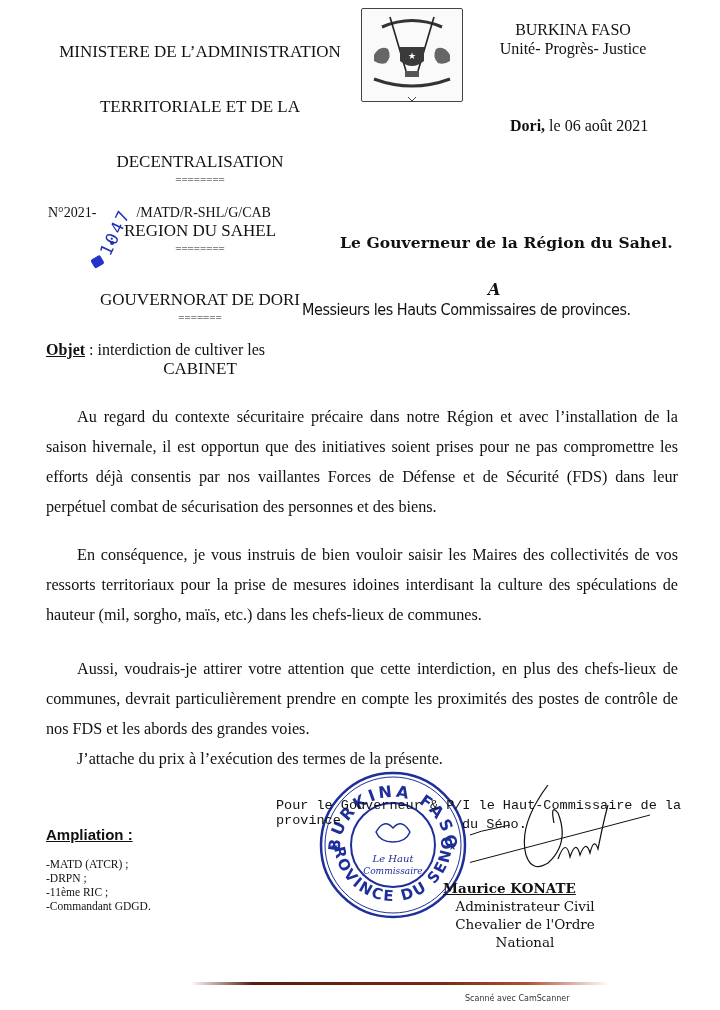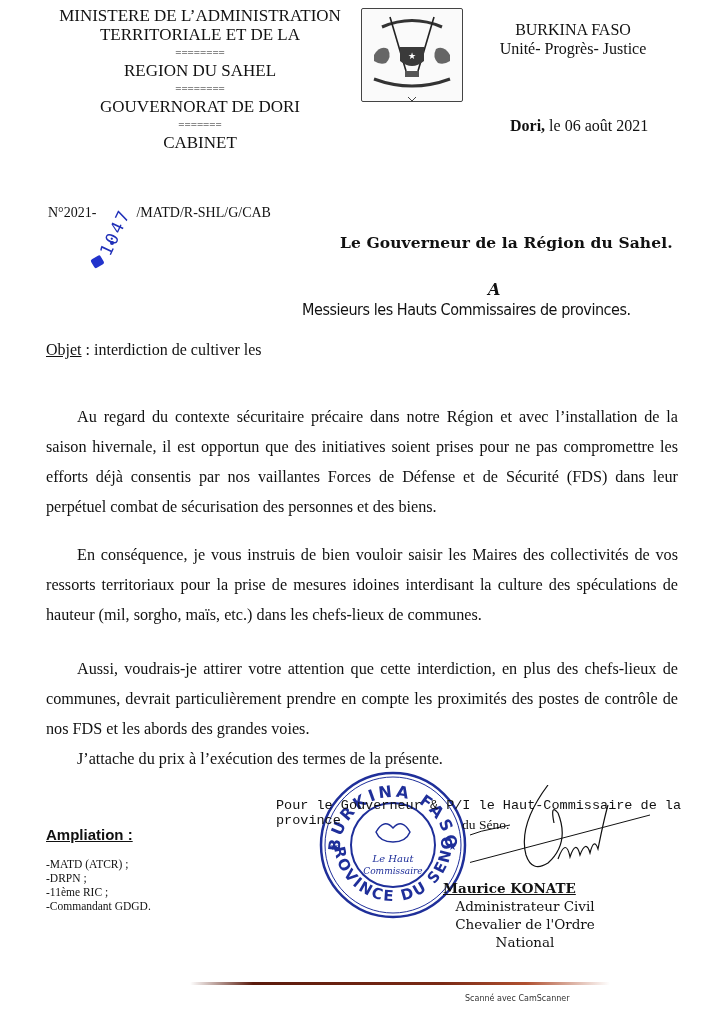--- a/index.html
+++ b/index.html
@@ -2,53 +2,53 @@
 <html><head>
 <meta charset="utf-8">
 <style>
   html, body { margin: 0; padding: 0; background: #ffffff; }
   body { width: 720px; height: 1010px; position: relative; overflow: hidden;
          font-family: "Liberation Serif", serif; color: #111; }
   .abs { position: absolute; }
 
   
   .hdr-left { left: 40px; top: 6px; width: 320px; text-align: center; font-size: 17px; line-height: 19px; }
-  .hdr-left .line { display: block; }
+  .hdr-left .line { display: block; margin-top: 36px; }
   .hdr-left .sep { display: block; font-size: 11px; line-height: 12px; letter-spacing: 0; margin: 2px 0 3px; }
 
   
   .emblem { left: 361px; top: 8px; width: 100px; height: 92px; border: 1.5px solid #444; border-radius: 2px; background: #fafafa; }
 
   .hdr-right { left: 488px; top: 20px; width: 170px; text-align: center; font-size: 16px; line-height: 19px; }
 
   .date { left: 510px; top: 117px; font-size: 16px; }
   .date b { font-weight: bold; }
 
   .ref { left: 48px; top: 205px; font-size: 14px; }
   .ref .num-gap { display: inline-block; width: 40px; }
 
   .stamp-num { left: 88px; top: 175px; width: 60px; height: 100px; }
 
   .gouv { left: 340px; top: 233px; font-size: 15.5px; font-weight: bold; font-family: "DejaVu Serif", serif; letter-spacing: 0.1px; }
   .a-sign { left: 488px; top: 280px; font-size: 16px; font-style: italic; font-weight: bold; font-family: "DejaVu Serif", serif; }
   .dest { left: 302px; top: 301px; font-size: 15.5px; font-family: "DejaVu Sans", sans-serif; letter-spacing: -0.5px; transform: scaleX(0.93); transform-origin: left; }
 
   .objet { left: 46px; top: 340px; font-size: 16px; line-height: 19px; }
-  .objet .lbl { font-weight: normal; text-decoration: underline; }
+  .objet .lbl { font-weight: bold; text-decoration: underline; }
   .objet .cont { display: block; padding-left: 56px; }
 
   .para { left: 46px; width: 632px; font-size: 16.2px; line-height: 30px; text-align: justify; }
   .para .ind { display: inline-block; width: 31px; }
   .p1 { top: 402px; }
   .p2 { top: 540px; }
   .p3 { top: 654px; }
   .p4 { top: 744px; }
 
   .pour { left: 276px; top: 798px; font-family: Liberation Mono, monospace; font-size: 13.5px; }
-  .pour2 { left: 462px; top: 817px; font-family: Liberation Serif, serif; font-size: 13.5px; }
+  .pour2 { left: 462px; top: 817px; font-family: Liberation Mono, monospace; font-size: 13.5px; }
 
   .sig-name { left: 443px; top: 880px; font-family: "DejaVu Serif", serif; font-size: 13.5px; font-weight: bold; text-decoration: underline; }
   .sig-title { left: 443px; top: 897px; width: 164px; text-align: center; font-family: "DejaVu Serif", serif; font-size: 13.5px; line-height: 18px; }
 
   .stamp-round { left: 318px; top: 770px; width: 150px; height: 150px; }
   .signature { left: 470px; top: 785px; width: 180px; height: 110px; }
 
   .ampl { left: 46px; top: 826px; font-family: "Liberation Sans", sans-serif; }
   .ampl .t { font-size: 15px; font-weight: bold; text-decoration: underline; display: block; margin-bottom: 14px; }
   .ampl .i { font-size: 11.5px; line-height: 14px; display: block; font-family: "Liberation Serif", serif; }
@@ -56,20 +56,21 @@
   .scanline { left: 190px; top: 982px; width: 420px; height: 3px;
     background: linear-gradient(90deg, rgba(120,30,10,0) 0%, #5a1a0c 15%, #7a2a15 60%, #b05030 80%, rgba(180,80,50,0) 100%); border-radius: 2px; }
   .scanned { left: 465px; top: 994px; font-family: "DejaVu Sans", sans-serif; font-size: 8px; color: #333; }
 </style>
 </head>
 <body>
 
 <div class="abs hdr-left">
   <span class="line">MINISTERE DE L’ADMINISTRATION</span>
   <span class="line">TERRITORIALE ET DE LA</span>
+  <span class="line">DECENTRALISATION</span>
   <span class="sep">========</span>
   <span class="line">REGION DU SAHEL</span>
   <span class="sep">========</span>
   <span class="line">GOUVERNORAT DE DORI</span>
   <span class="sep">=======</span>
   <span class="line">CABINET</span>
 </div>
 
 <div class="abs emblem">
   <svg width="100" height="92" viewBox="0 0 100 92">

